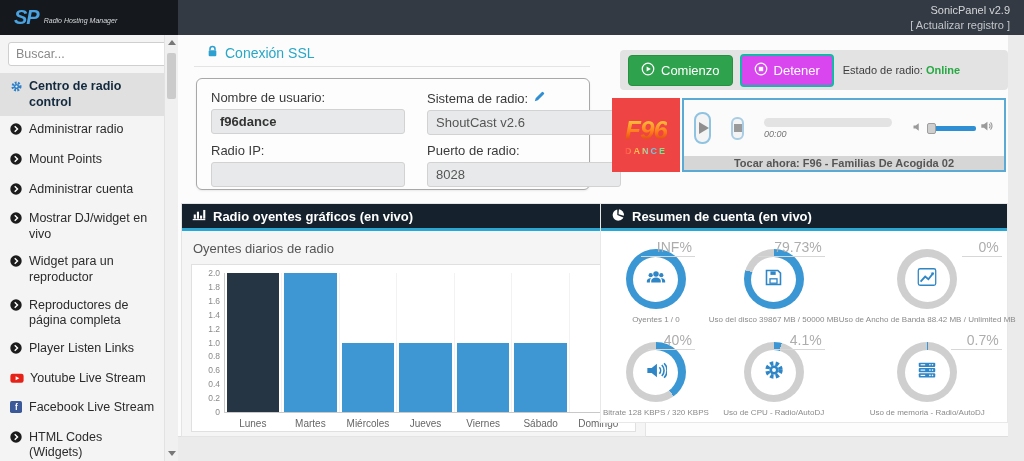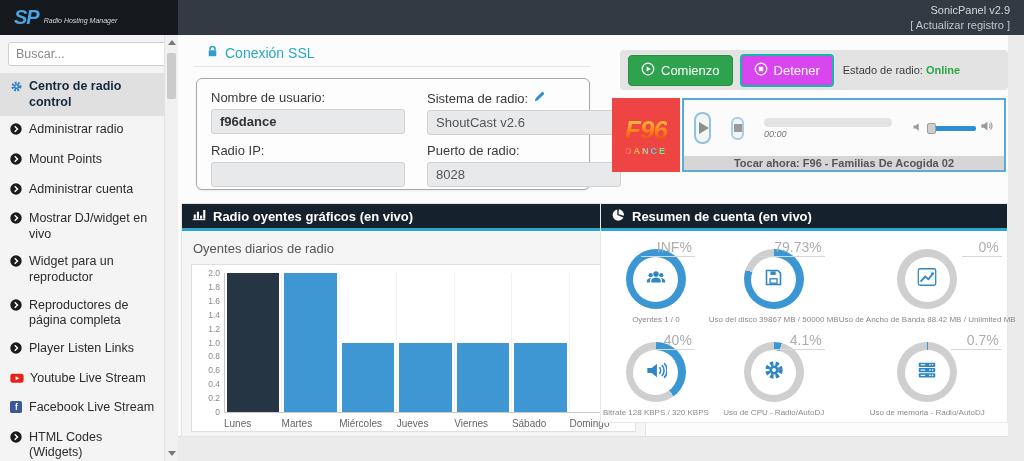--- a/index.html
+++ b/index.html
@@ -74,21 +74,21 @@
   .panel-header { height:27px; background:#15222e; border-bottom:3px solid #2aa7d2; display:flex; align-items:center; gap:7px; padding:0 10px; color:#fff; font-weight:bold; font-size:13px; }
   #listeners-panel { position:absolute; left:3px; top:168px; width:465px; height:234px; background:#f5f5f5; border:1px solid #e4e4e4; }
   #listeners-body { padding:8px 9px; }
   #chart-subtitle { font-size:13px; color:#555; padding:2px 0 8px 2px; }
   #chart-box { background:#fff; border:1px solid #e0e0e0; height:168px; position:relative; padding:8px 8px 18px 32px; }
   #plot { position:relative; height:100%; border-left:1px solid #c9c9c9; border-bottom:1px solid #c9c9c9; display:flex; }
   .col { flex:1; position:relative; border-right:1px solid #f2f2f2; }
   .bar { position:absolute; bottom:0; left:2px; right:2px; }
   .ytick { position:absolute; right:calc(100% + 5px); transform:translateY(-50%); font-size:8.5px; color:#8a8a8a; white-space:nowrap; }
   #xlabels { position:absolute; left:32px; right:8px; bottom:2px; display:flex; }
-  .xlab { flex:1; text-align:left; font-size:10px; color:#666; }
+  .xlab { flex:1; text-align:center; font-size:10px; color:#666; }
 
   #summary-panel { position:absolute; left:422px; top:168px; width:408px; height:220px; background:#fff; border:1px solid #e8e8e8; }
   #gauges { display:grid; grid-template-columns:repeat(3,1fr); padding:6px 2px; }
   .gauge { position:relative; height:93px; display:flex; flex-direction:column; align-items:center; }
   .gauge-pct { position:absolute; top:2px; right:14px; font-size:14px; color:#adadad; border-bottom:1px solid #d7d7d7; padding:0 3px 1px 16px; }
   .ring { width:60px; height:60px; border-radius:50%; display:flex; align-items:center; justify-content:center; margin-top:12px; }
   .ring-inner { width:45px; height:45px; border-radius:50%; background:#fff; display:flex; align-items:center; justify-content:center; }
   .gauge-label { margin-top:6px; font-size:8px; color:#8a8a8a; white-space:nowrap; }
 </style>
 </head>

